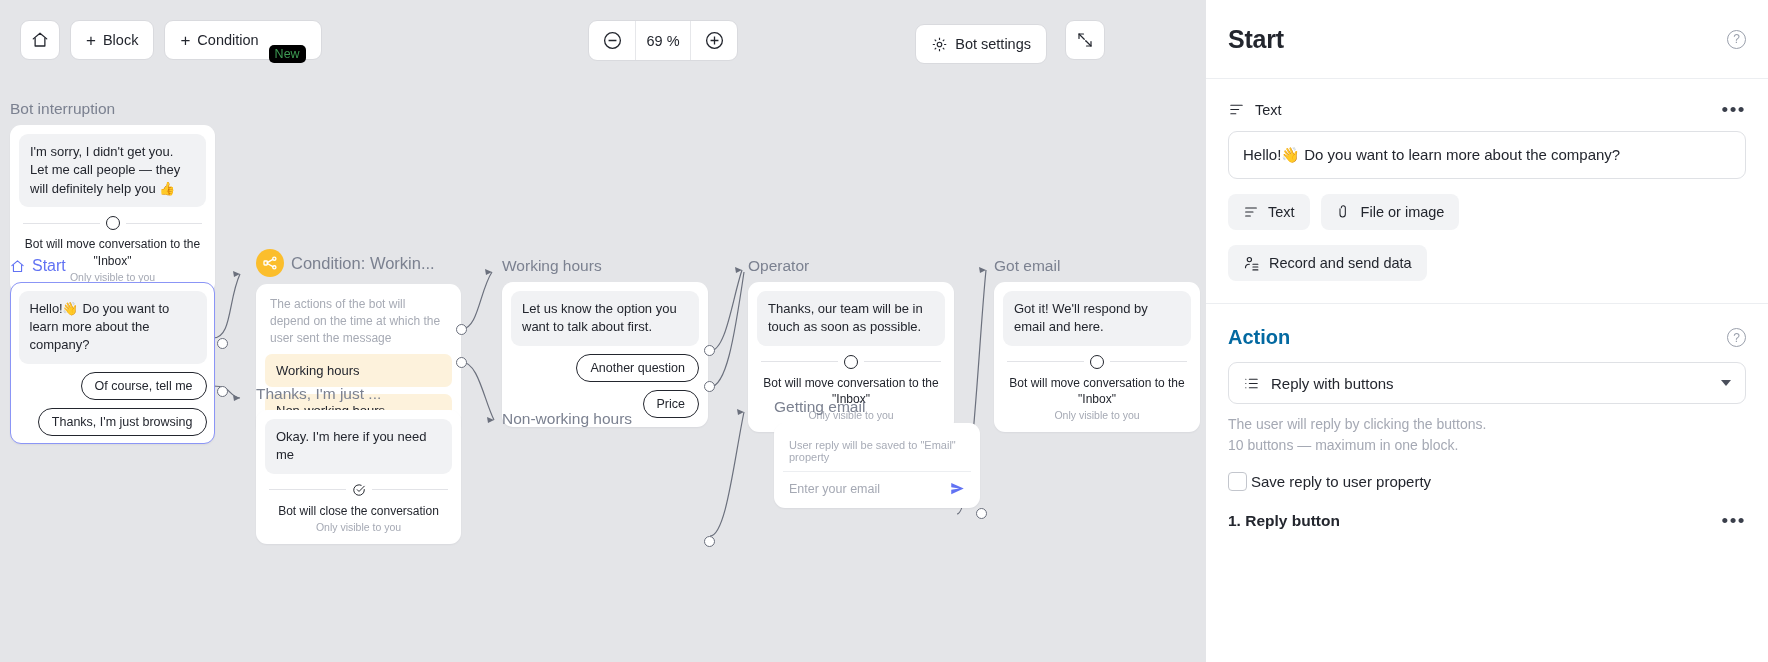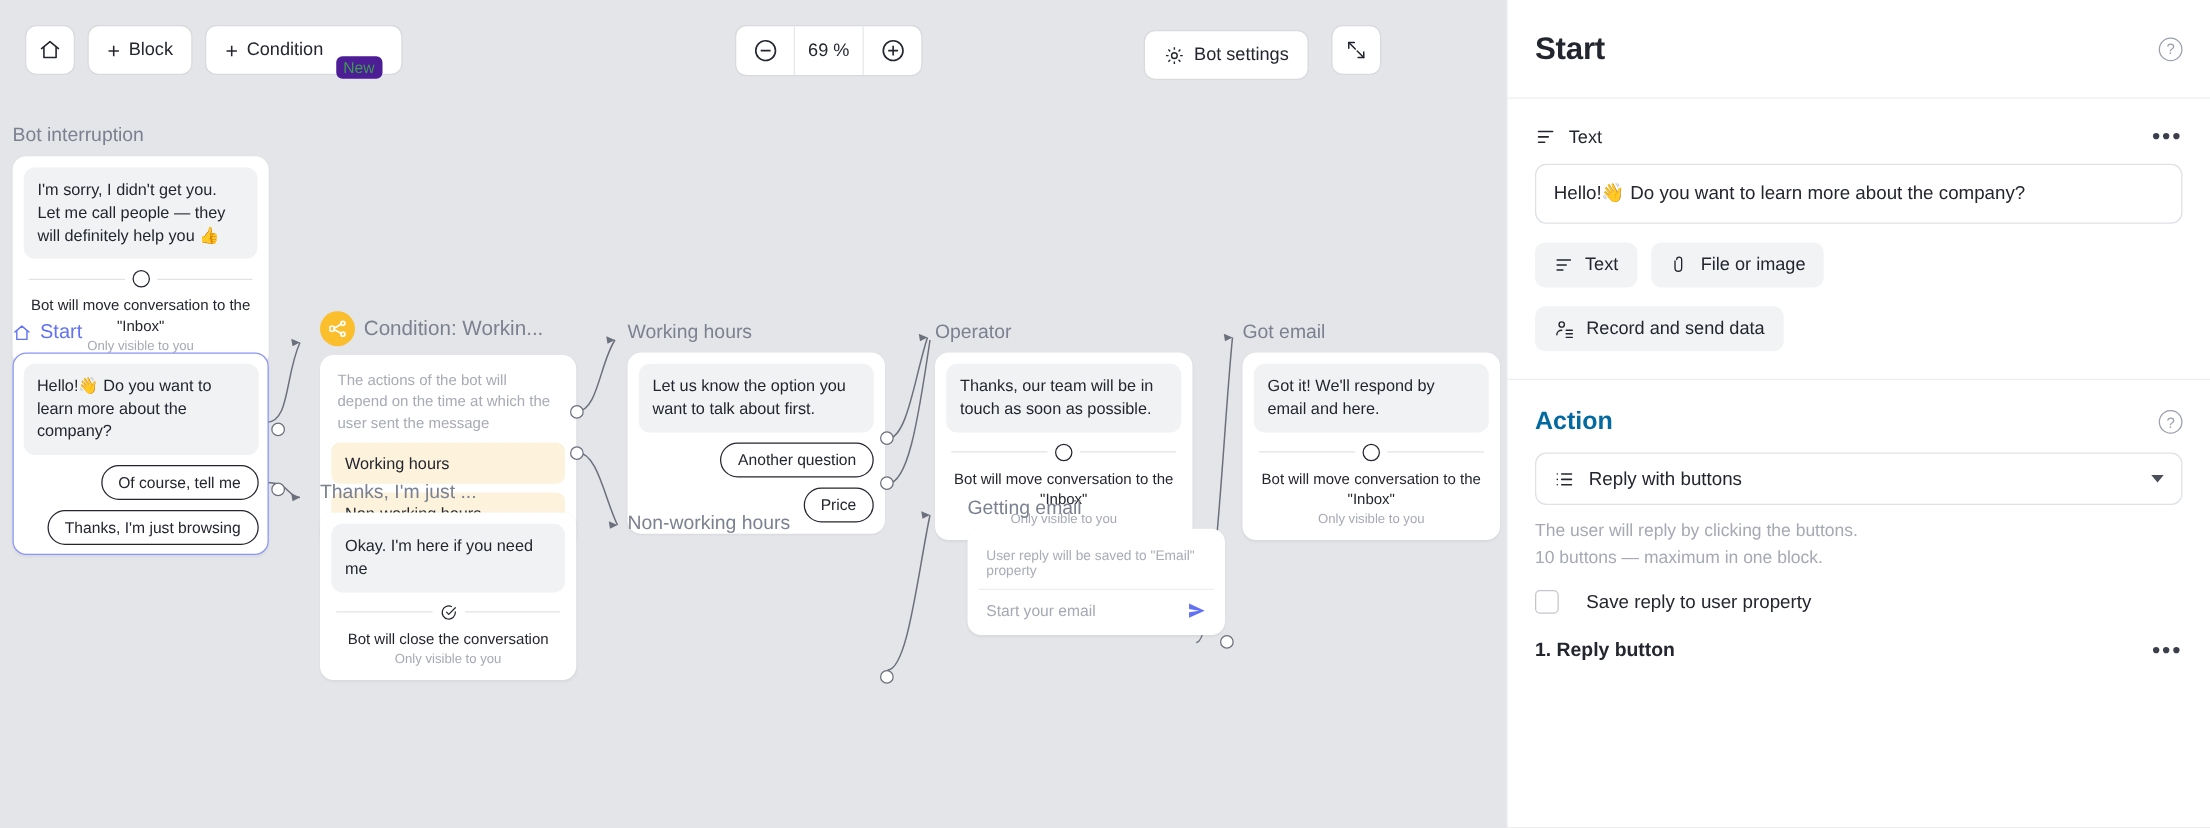--- a/index.html
+++ b/index.html
@@ -33,21 +33,21 @@
     gap: 7px;
     padding: 0 15px;
     font-size: 14.5px;
     color: #23262e;
     cursor: pointer;
     white-space: nowrap;
   }
   .tb-btn.sq { width: 40px; padding: 0; }
   .plus { font-size: 17px; font-weight: 400; line-height: 1; color:#23262e;}
   .badge-new {
-    background: #4c1d95; color: #3c9a52;
+    background: #000000; color: #3c9a52;
     font-size: 12.5px; border-radius: 5px;
     padding: 2px 6px; margin-left: 3px; margin-top: 28px;
   }
   
   #zoomctl {
     left: 588px; top: 20px;
     background: #fff; border: 1px solid #d9dade; border-radius: 9px;
     height: 41px; overflow: hidden;
   }
   #zoomctl .zc {
@@ -198,21 +198,21 @@
     padding: 0 14px; font-size: 15px; color: #23262e; cursor: pointer;
     justify-content: flex-start; position: relative;
   }
   .select .caret {
     position: absolute; right: 14px;
     width: 0; height: 0;
     border-left: 5px solid transparent; border-right: 5px solid transparent;
     border-top: 6px solid #4a4f5b;
   }
   .hint { font-size: 14px; color: #a5a9b4; line-height: 1.45; margin-top: 10px; }
-  .chkrow { display: flex; align-items: center; gap: 22px; margin-top: 16px; }
+  .chkrow { display: flex; align-items: center; gap: 4px; margin-top: 16px; }
   .chk { width: 19px; height: 19px; border: 1.4px solid #c3c6cd; border-radius: 4px; cursor: pointer; }
   .chk-lbl { font-size: 15px; color: #23262e; }
   .rbrow {
     display: flex; align-items: center; justify-content: space-between;
     margin-top: 21px;
   }
   .rb-lbl { font-size: 15.5px; font-weight: 700; color: #23262e; }
   svg.ic { display: block; }
 </style>
 </head>
@@ -420,21 +420,21 @@
           <div class="note-sub">Only visible to you</div>
         </div>
       </div>
     </div>
 
     <div class="node" style="left:746px; top:398px; width:206px;margin-left:28px;">
       <div class="node-title">Getting email</div>
       <div class="card">
         <div class="prop-note">User reply will be saved to "Email" property</div>
         <div class="chat-input">
-          <span class="ph">Start your email</span>
+          <span class="ph">Enter your email</span>
           <span>
             <svg class="ic" width="15" height="15" viewBox="0 0 24 24" fill="#6172f3">
               <path d="M2 21l20-9L2 3v7l13 2-13 2z"></path>
             </svg>
           </span>
         </div>
       </div>
       <div class="port" style="left:202px; top:110px;"></div>
     </div>
 

